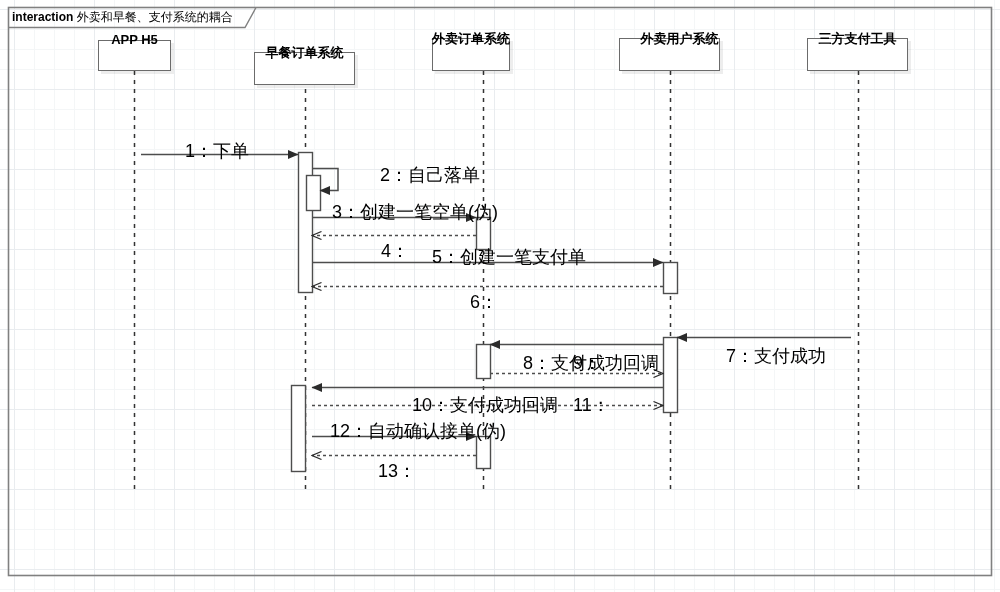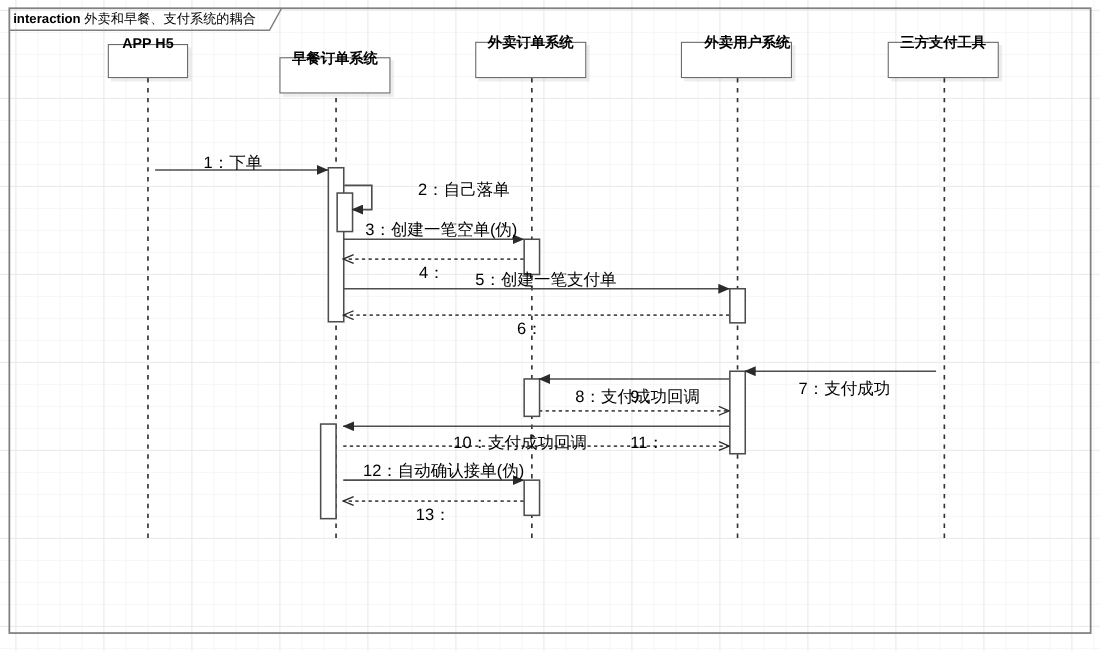--- a/index.html
+++ b/index.html
@@ -56,21 +56,21 @@
   }
   .lifeline-box .nm {
     font-size: 13px;
     font-weight: bold;
     color: #000000;
     white-space: nowrap;
     margin-top: -9px;
   }
   .msg-label {
     position: absolute;
-    font-size: 15px;
+    font-size: 18px;
     color: #000000;
     white-space: nowrap;
     z-index: 6;
   }
 </style>
 </head>
 <body>
 
 <div id="canvas">
 
@@ -128,21 +128,21 @@
     <b>interaction</b><span class="t">&nbsp;</span><span class="t">外卖和早餐、支付系统的耦合</span>
   </div>
 
   <div id="lifeline-boxes">
       <div class="lifeline-box" style="left: 98px; top: 40px; width: 73px; height: 31px;">
         <span class="nm">APP H5</span>
       </div>
       <div class="lifeline-box" style="left: 254px; top: 52px; width: 101px; height: 33px;">
         <span class="nm">早餐订单系统</span>
       </div>
-      <div class="lifeline-box" style="left: 432px; top: 38px; width: 101px; height: 33px;">
+      <div class="lifeline-box" style="left: 432px; top: 38px; width: 78px; height: 33px;">
         <span class="nm">外卖订单系统</span>
       </div>
       <div class="lifeline-box" style="left: 619px; top: 38px; width: 101px; height: 33px; padding-left: 20px;">
         <span class="nm">外卖用户系统</span>
       </div>
       <div class="lifeline-box" style="left: 807px; top: 38px; width: 101px; height: 33px;">
         <span class="nm">三方支付工具</span>
       </div>
     </div>
   <div id="message-labels">

